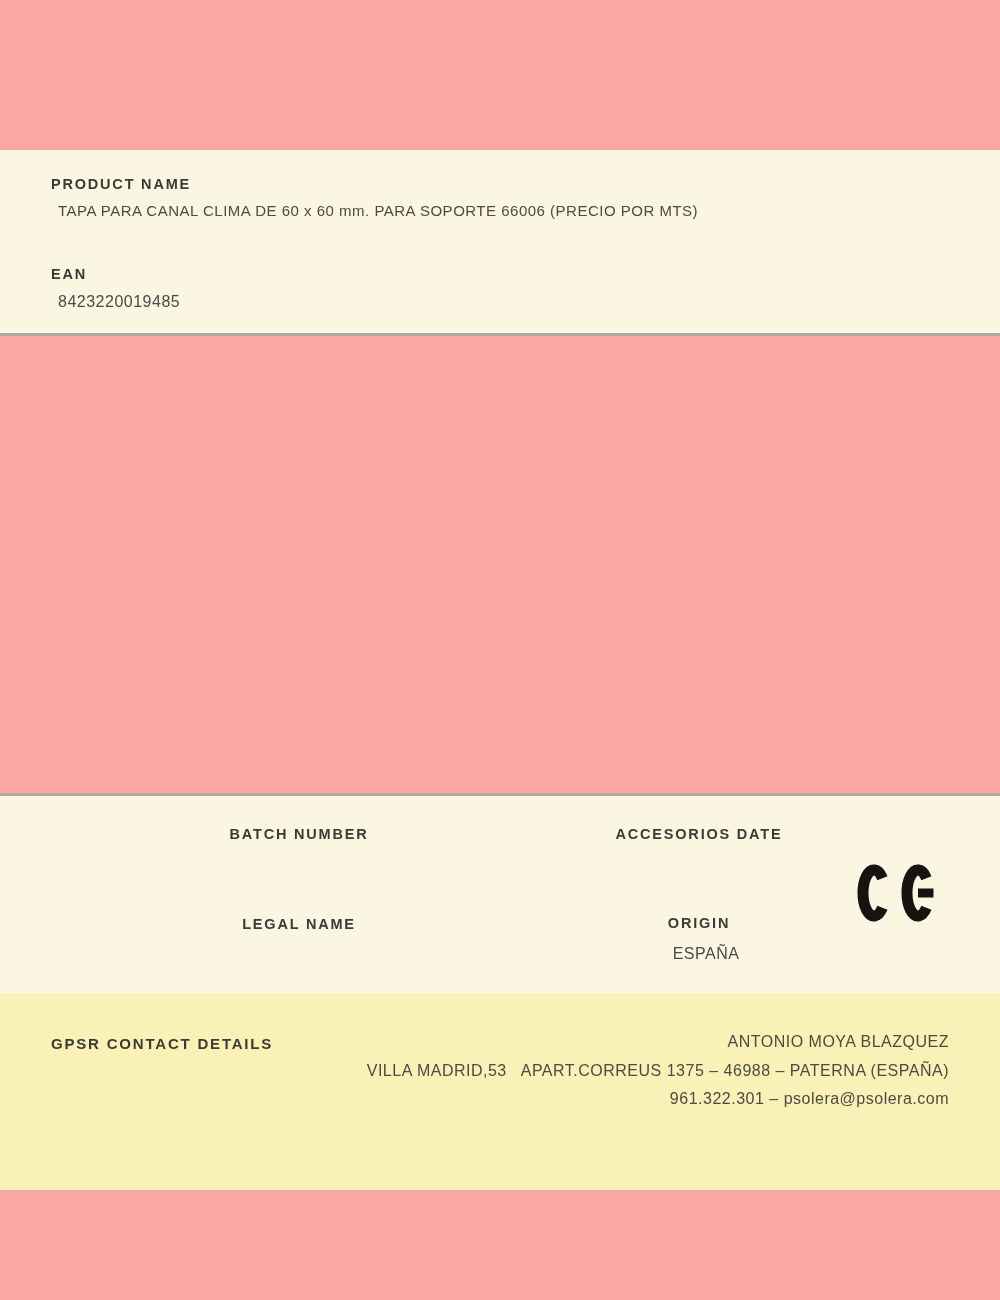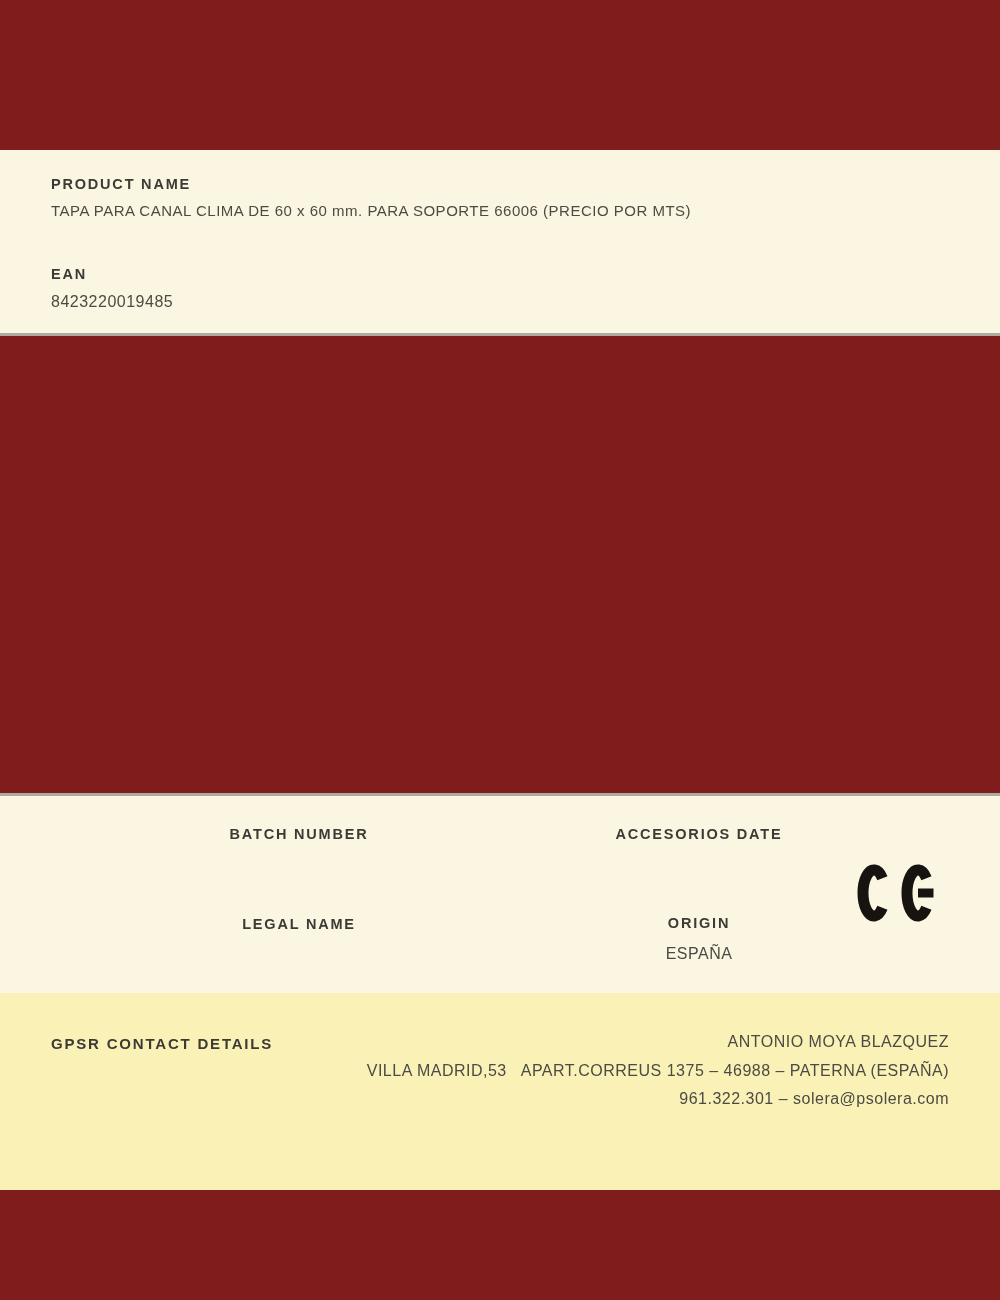--- a/index.html
+++ b/index.html
@@ -8,21 +8,21 @@
     --divider:#ACAAA1;
     --heading:#3B3A34;
     --body:#4C4A44;
     --ce:#161310;
   }
   html,body{margin:0;padding:0;background:#fff;}
   .page{
     position:relative;
     width:1000px;
     height:1300px;
-    background:#7f1d1d;
+    background:#fca5a5;
     overflow:hidden;
     font-family:"Liberation Sans", sans-serif;
   }
   .band{position:absolute;left:0;width:1000px;box-sizing:border-box;}
   .band.cream{background:var(--cream,#FBF6E2);}
   #product-band{top:150px;height:186px;border-bottom:3px solid var(--divider,#ACAAA1);}
   #batch-band{top:793px;height:232px;border-top:3px solid var(--divider,#ACAAA1);border-bottom:3px solid var(--divider,#ACAAA1);}
   #gpsr-band{top:993px;height:197px;background:var(--yellow,#FAF1B6);}
   .hdr{
     position:absolute;
@@ -31,20 +31,21 @@
     letter-spacing:1.8px;
     color:var(--heading,#3B3A34);
     white-space:nowrap;
   }
   .txt{
     position:absolute;
     font-size:16px;
     letter-spacing:0.5px;
     color:var(--body,#4C4A44);
     white-space:nowrap;
+    margin-left:7px;
   }
   .ctr{transform:translateX(-50%);}
   .rgt{right:51px;text-align:right;white-space:pre;}
   .ce-svg{position:absolute;left:856px;top:65px;width:86px;height:64px;}
   .ce-svg path{stroke:var(--ce,#161310);fill:none;stroke-linecap:butt;}
 </style>
 </head>
 <body>
 
 <div class="page">
@@ -69,16 +70,16 @@
       <path d="M26.4 17.2 A11 23 0 1 0 26.4 46.8" stroke-width="11"></path>
       <path d="M70.4 17.2 A11 23 0 1 0 70.4 46.8" stroke-width="11"></path>
       <path d="M62 32 H77.5" stroke-width="9"></path>
     </svg>
   </section>
 
   <section class="band" id="gpsr-band">
     <div class="hdr" style="left:51px;top:42px;font-size:15px">GPSR CONTACT DETAILS</div>
     <div class="txt rgt" style="top:40px">ANTONIO MOYA BLAZQUEZ</div>
     <div class="txt rgt" style="top:69px">VILLA MADRID,53   APART.CORREUS 1375 – 46988 – PATERNA (ESPAÑA)</div>
-    <div class="txt rgt" style="top:97px">961.322.301 – solera@psolera.com</div>
+    <div class="txt rgt" style="top:97px">961.322.301 – psolera@psolera.com</div>
   </section>
 
 </div>
 
 </body></html>

